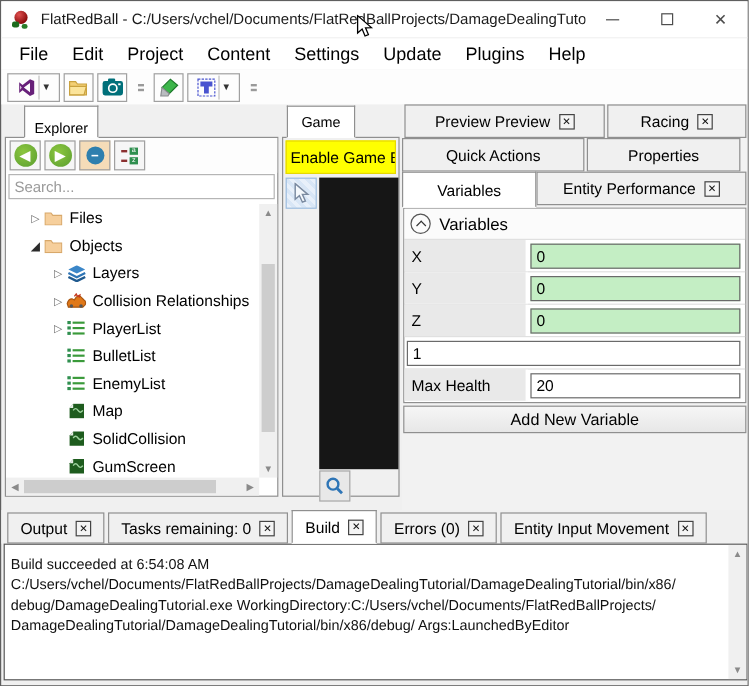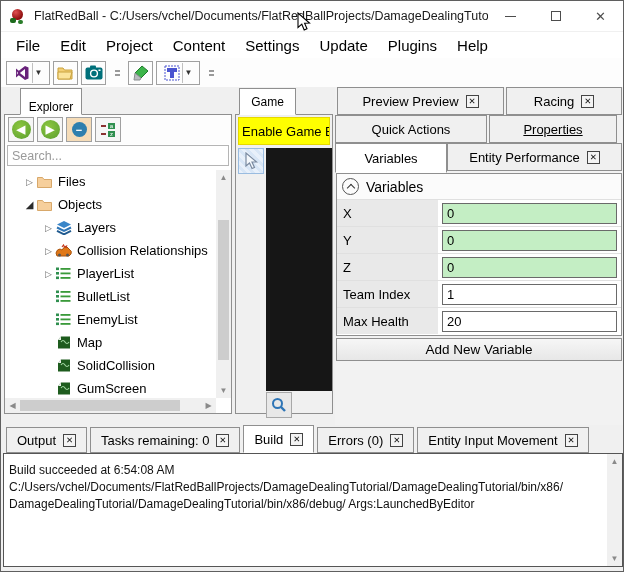--- a/index.html
+++ b/index.html
@@ -369,21 +369,21 @@
       </div>
       <div class="tab rtab" style="margin-left:2px; width:116px;">
         <span>Racing</span>
         <span class="xbox">✕</span>
       </div>
     </div>
     <div class="rtab-row" style="top:28px;">
       <div class="tab rtab" style="width:152px;">
         <span>Quick Actions</span>
       </div>
-      <div class="tab rtab" style="margin-left:2px; width:128px;text-decoration:underline;">
+      <div class="tab rtab" style="margin-left:2px; width:128px;">
         <span>Properties</span>
       </div>
     </div>
     <div class="rtab-row" style="top:56px; height:30px;">
       <div class="tab rtab active" style="width:112px; z-index:2;">
         <span>Variables</span>
       </div>
       <div class="tab rtab" style="width:175px; height:28px;">
         <span>Entity Performance</span>
         <span class="xbox">✕</span>
@@ -409,21 +409,20 @@
             <input class="green" value="0" style="">
           </div>
       </div>
       <div class="var-row">
         <div class="var-label">Z</div>
         <div class="var-valwrap">
             <input class="green" value="0" style="">
           </div>
       </div>
       <div class="var-row">
-        <div class="var-label">Team Index</div>
         <div class="var-valwrap">
             <input value="1" style="">
           </div>
       </div>
       <div class="var-row">
         <div class="var-label">Max Health</div>
         <div class="var-valwrap">
             <input value="20" style="">
           </div>
       </div>
@@ -452,20 +451,21 @@
       <span>Entity Input Movement</span>
       <span class="xbox">✕</span>
     </div>
   </div>
 
   <div class="output-box">
     <div class="out-text">
       <div style="height:17px;"></div>
       <div>Build succeeded at 6:54:08 AM</div>
       <div>C:/Users/vchel/Documents/FlatRedBallProjects/DamageDealingTutorial/DamageDealingTutorial/bin/x86/</div>
+      <div>debug/DamageDealingTutorial.exe WorkingDirectory:C:/Users/vchel/Documents/FlatRedBallProjects/</div>
       <div>DamageDealingTutorial/DamageDealingTutorial/bin/x86/debug/ Args:LaunchedByEditor</div>
     </div>
     <div class="out-scroll">
       <div class="sb-arrow up">▲</div>
       <div class="sb-arrow down">▼</div>
     </div>
   </div>
 
   <svg class="mouse-cursor" width="14" height="20" viewBox="0 0 14 20">
     <path d="M1 1 L1 15.5 L4.8 12.2 L7.2 18 L10 16.8 L7.6 11.2 L12.5 11 Z" fill="#fff" stroke="#000" stroke-width="1.1"></path>

